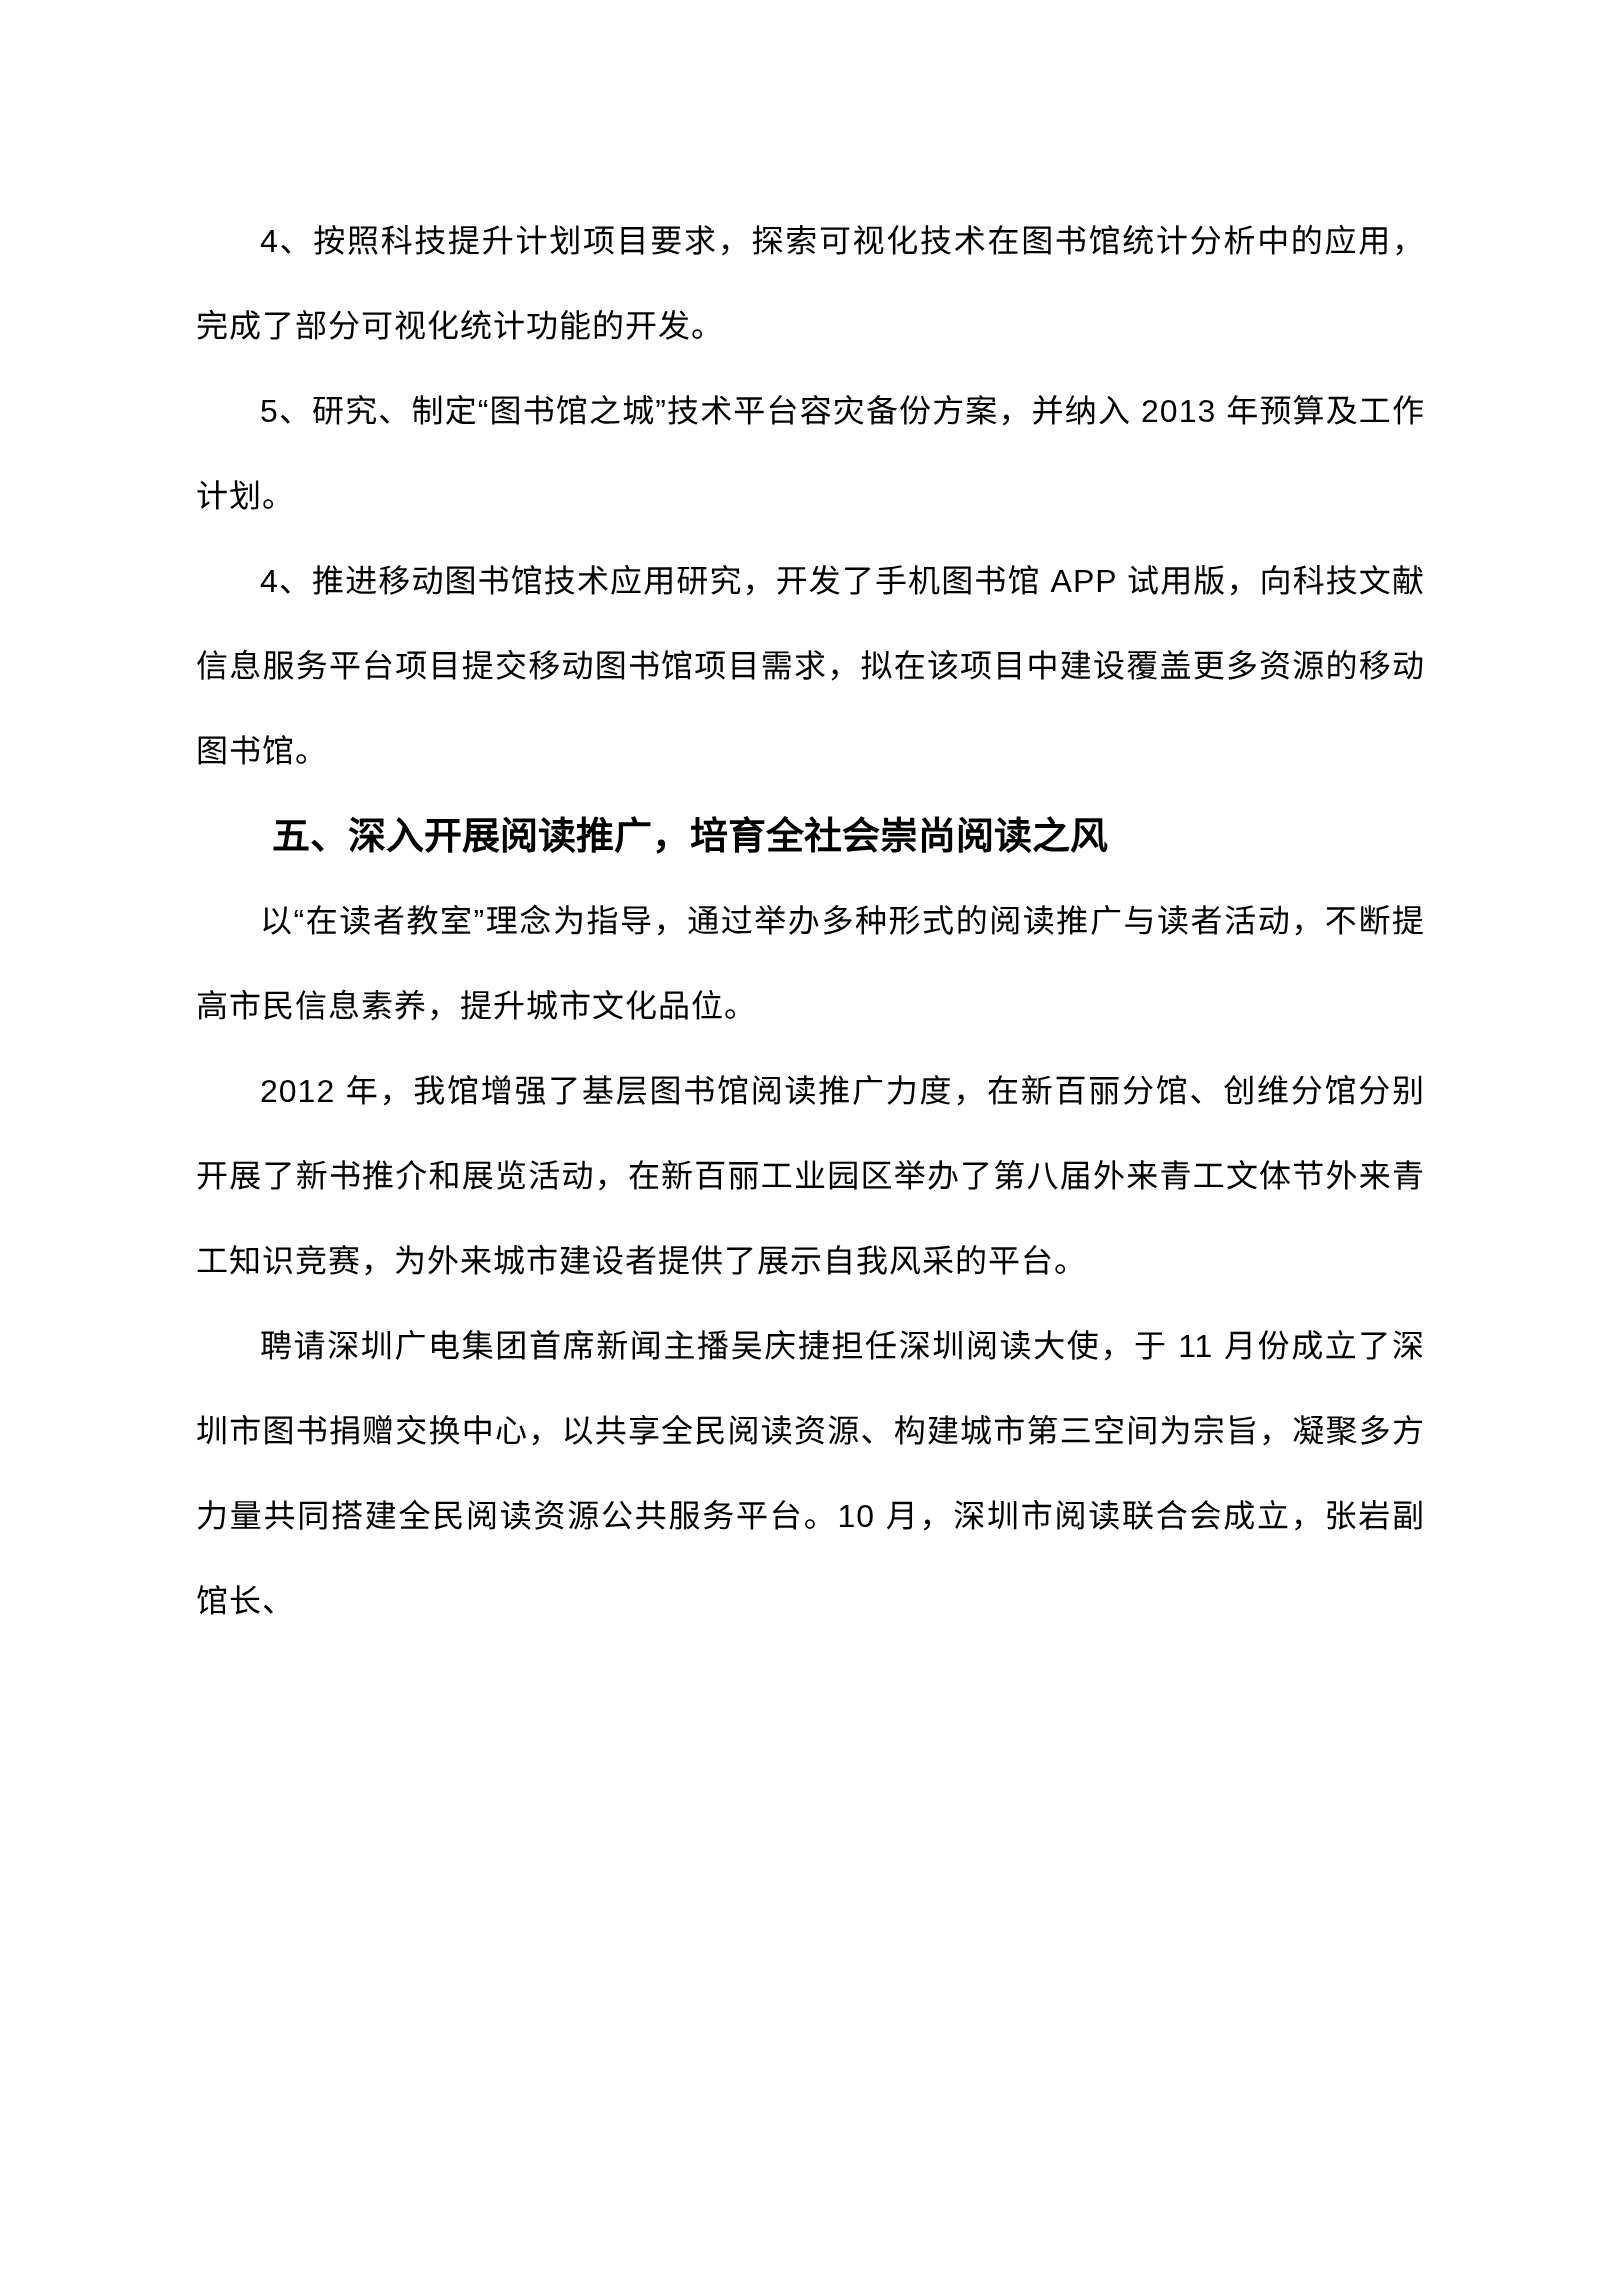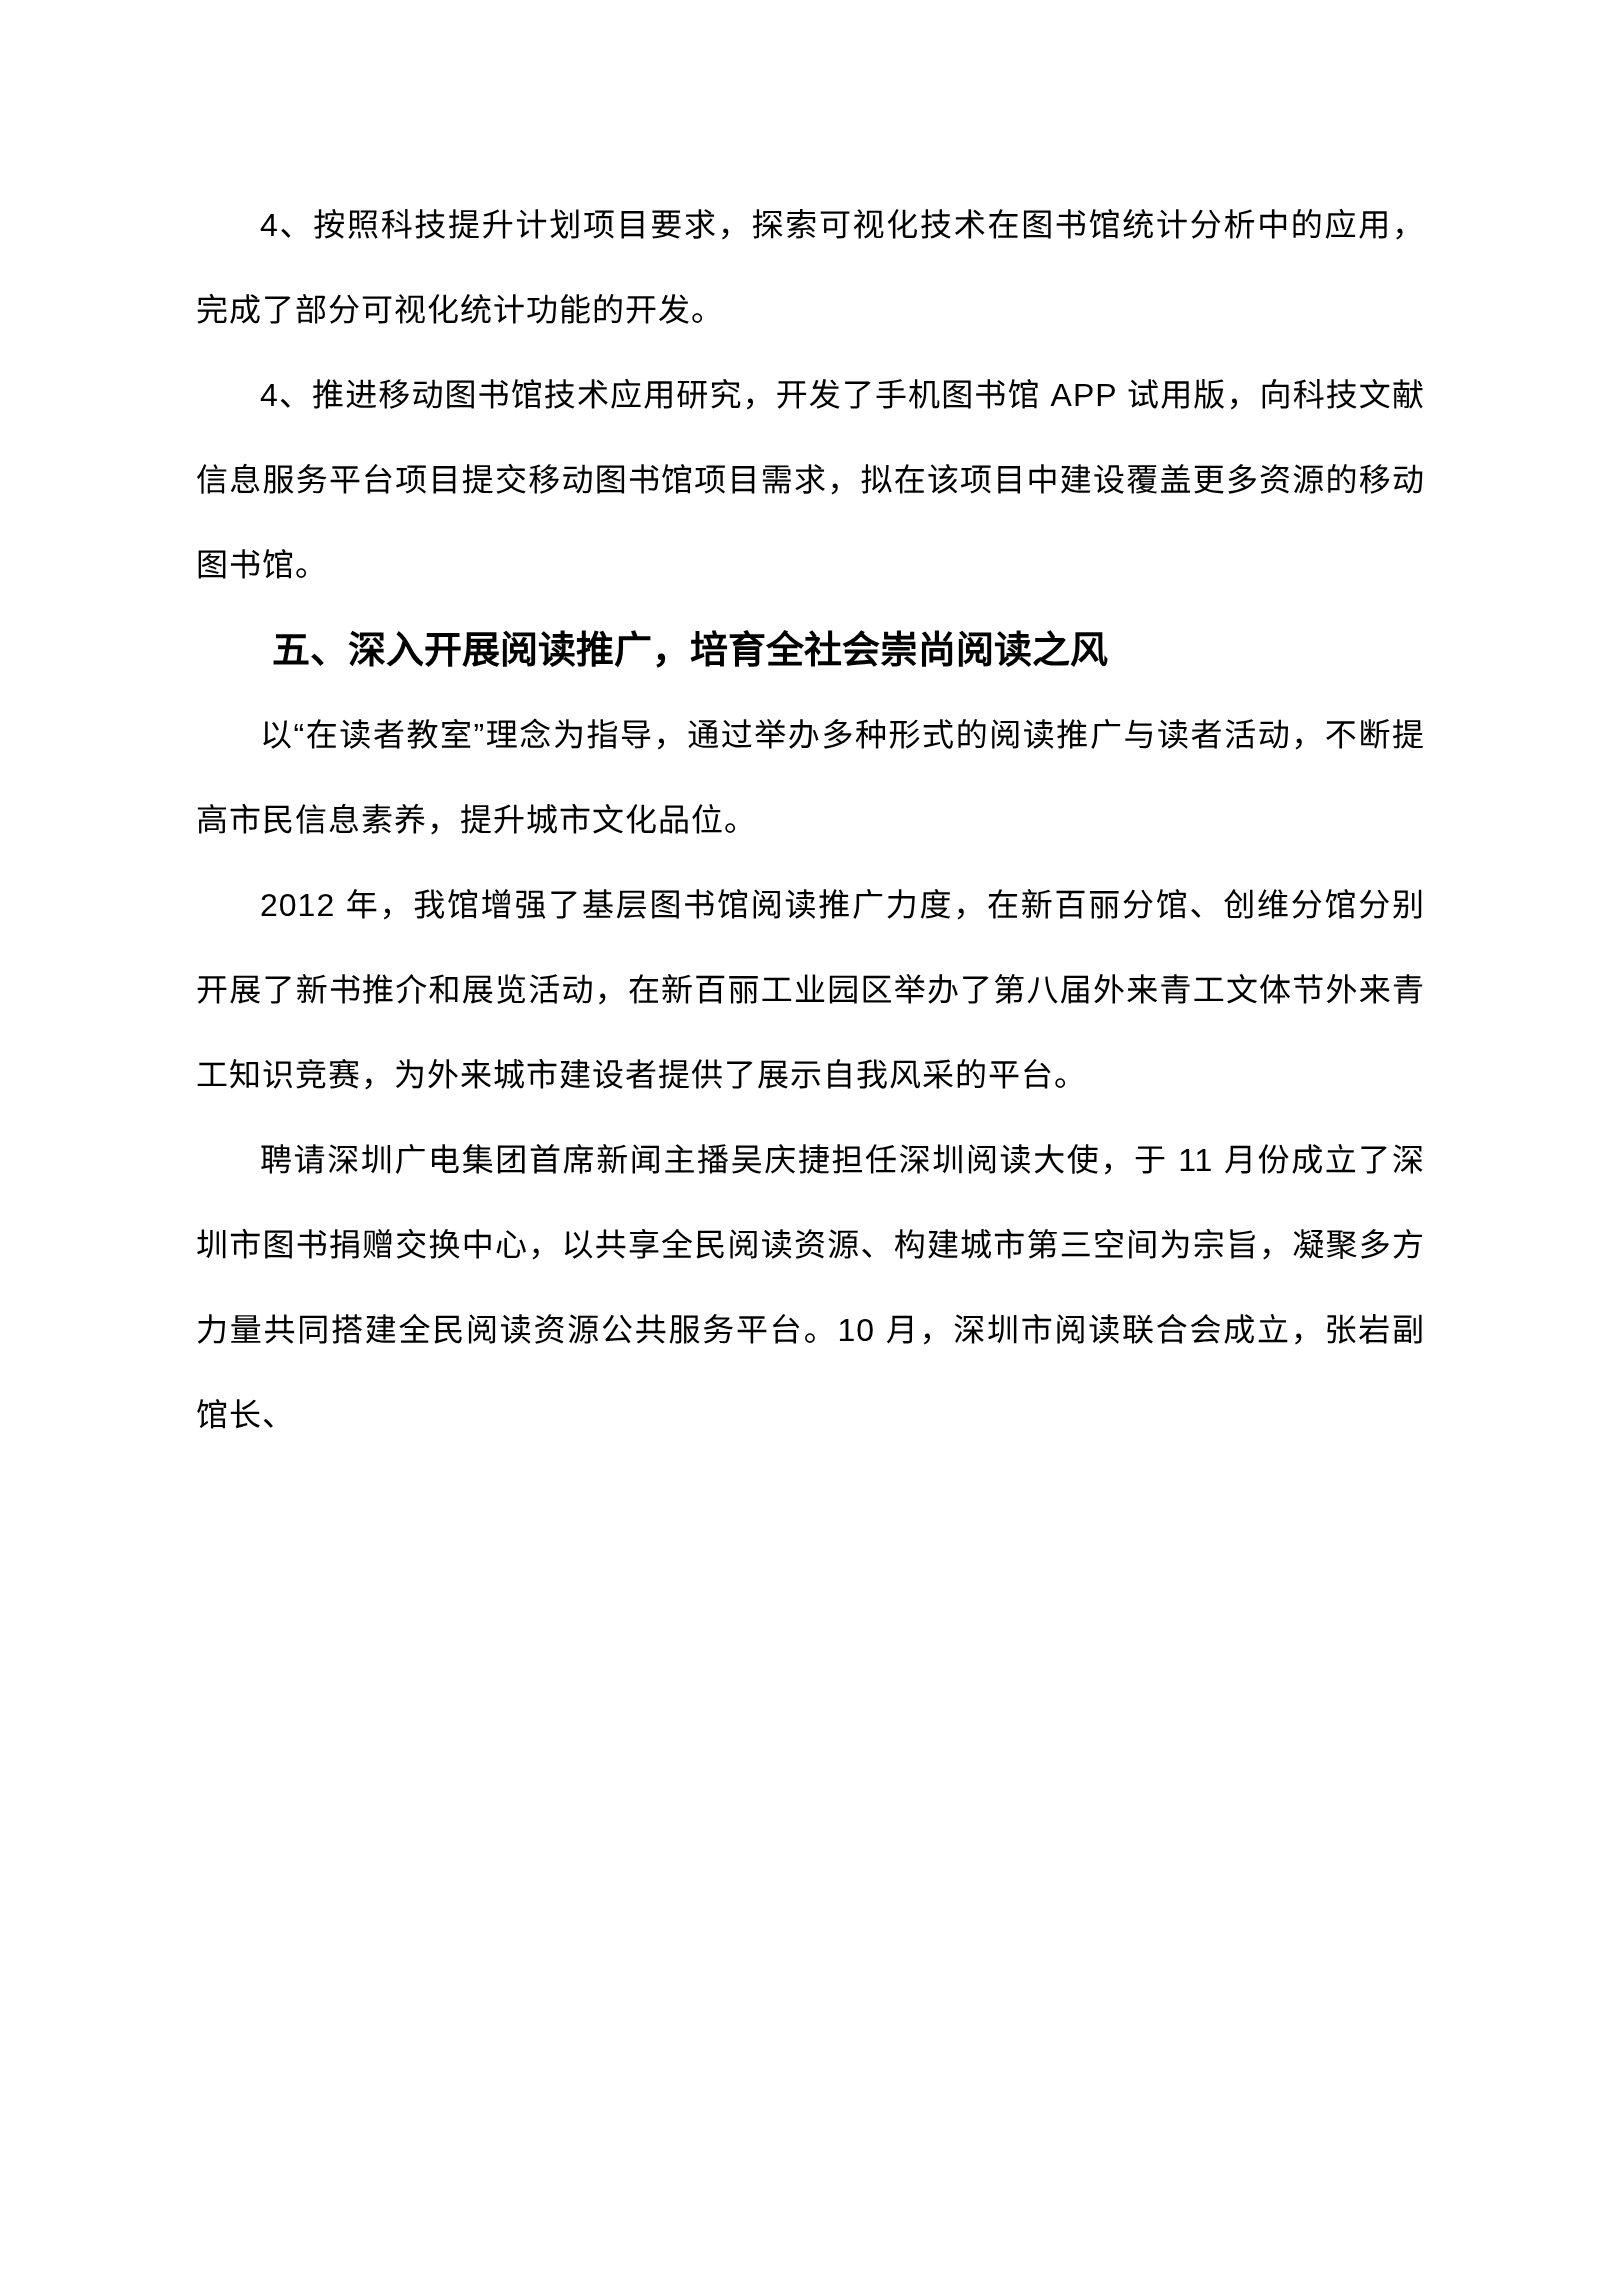--- a/index.html
+++ b/index.html
@@ -10,21 +10,21 @@
   .page {
     position: relative;
     width: 1621px;
     height: 2293px;
     background: #ffffff;
     overflow: hidden;
   }
   .doc {
     position: absolute;
     left: 196px;
-    top: 183px;
+    top: 199px;
     width: 1229px;
     color: #000000;
     font-family: "Liberation Sans", sans-serif;
   }
   p.body-para {
     margin: 0;
     font-size: 32px;
     line-height: 85px;
     letter-spacing: 1px;
     text-align: justify;
@@ -43,20 +43,21 @@
     color: #000000;
     white-space: nowrap;
   }
 </style>
 </head>
 <body>
 
 <div class="page">
   <div class="doc" id="doc">
       <p class="body-para">4、按照科技提升计划项目要求，探索可视化技术在图书馆统计分析中的应用，完成了部分可视化统计功能的开发。</p>
+      <p class="body-para">5、研究、制定“图书馆之城”技术平台容灾备份方案，并纳入 2013 年预算及工作计划。</p>
       <p class="body-para">4、推进移动图书馆技术应用研究，开发了手机图书馆 APP 试用版，向科技文献信息服务平台项目提交移动图书馆项目需求，拟在该项目中建设覆盖更多资源的移动图书馆。</p>
       <p class="heading-para">五、深入开展阅读推广，培育全社会崇尚阅读之风</p>
       <p class="body-para">以“在读者教室”理念为指导，通过举办多种形式的阅读推广与读者活动，不断提高市民信息素养，提升城市文化品位。</p>
       <p class="body-para">2012 年，我馆增强了基层图书馆阅读推广力度，在新百丽分馆、创维分馆分别开展了新书推介和展览活动，在新百丽工业园区举办了第八届外来青工文体节外来青工知识竞赛，为外来城市建设者提供了展示自我风采的平台。</p>
       <p class="body-para">聘请深圳广电集团首席新闻主播吴庆捷担任深圳阅读大使，于 11 月份成立了深圳市图书捐赠交换中心，以共享全民阅读资源、构建城市第三空间为宗旨，凝聚多方力量共同搭建全民阅读资源公共服务平台。10 月，深圳市阅读联合会成立，张岩副馆长、</p>
     </div>
 </div>
 
 
 </body></html>

